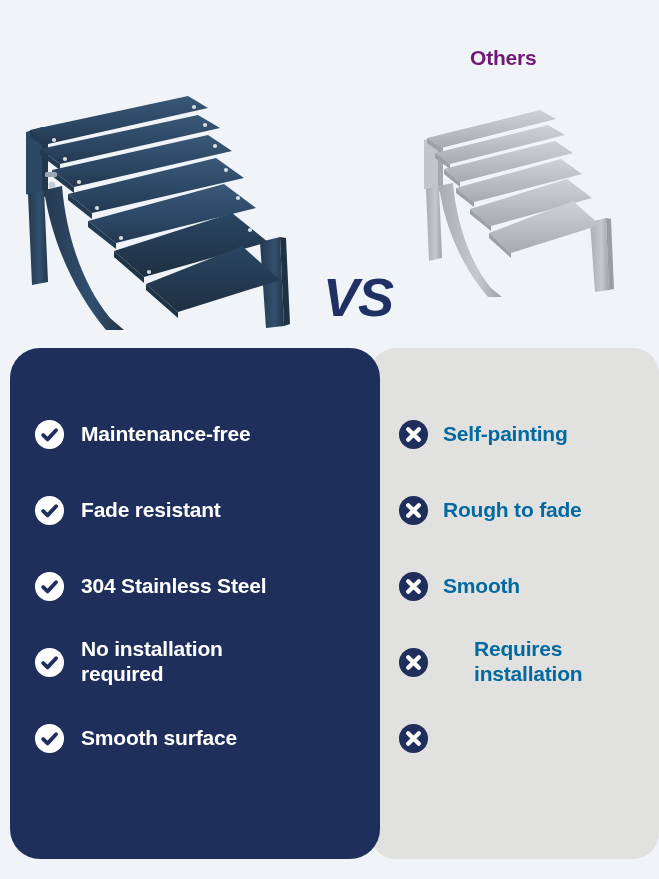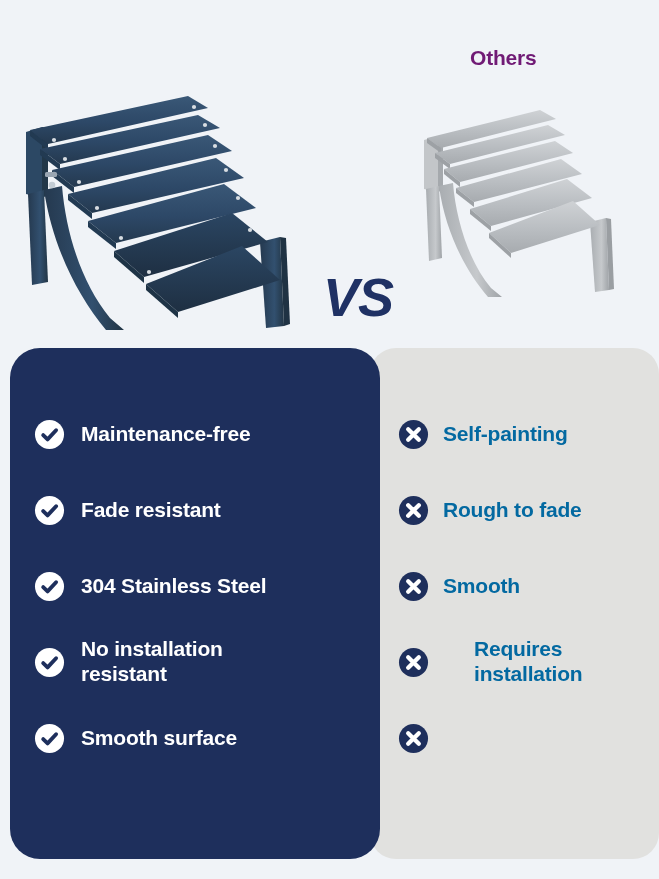--- a/index.html
+++ b/index.html
@@ -353,21 +353,21 @@
           <path d="M9.5 16.6 L14 21 L22.8 11.6" stroke="#1e2f5c" stroke-width="4" fill="none" stroke-linecap="round" stroke-linejoin="round"></path>
         </svg>
         <span class="feature-label">304 Stainless Steel</span>
       </div>
 
       <div class="feature-item">
         <svg class="feature-icon" viewBox="0 0 32 32">
           <circle cx="16" cy="16" r="15" fill="#ffffff"></circle>
           <path d="M9.5 16.6 L14 21 L22.8 11.6" stroke="#1e2f5c" stroke-width="4" fill="none" stroke-linecap="round" stroke-linejoin="round"></path>
         </svg>
-        <span class="feature-label" style="max-width:200px;">No installation resistant</span>
+        <span class="feature-label" style="max-width:200px;">No installation required</span>
       </div>
 
       <div class="feature-item">
         <svg class="feature-icon" viewBox="0 0 32 32">
           <circle cx="16" cy="16" r="15" fill="#ffffff"></circle>
           <path d="M9.5 16.6 L14 21 L22.8 11.6" stroke="#1e2f5c" stroke-width="4" fill="none" stroke-linecap="round" stroke-linejoin="round"></path>
         </svg>
         <span class="feature-label">Smooth surface</span>
       </div>
 

